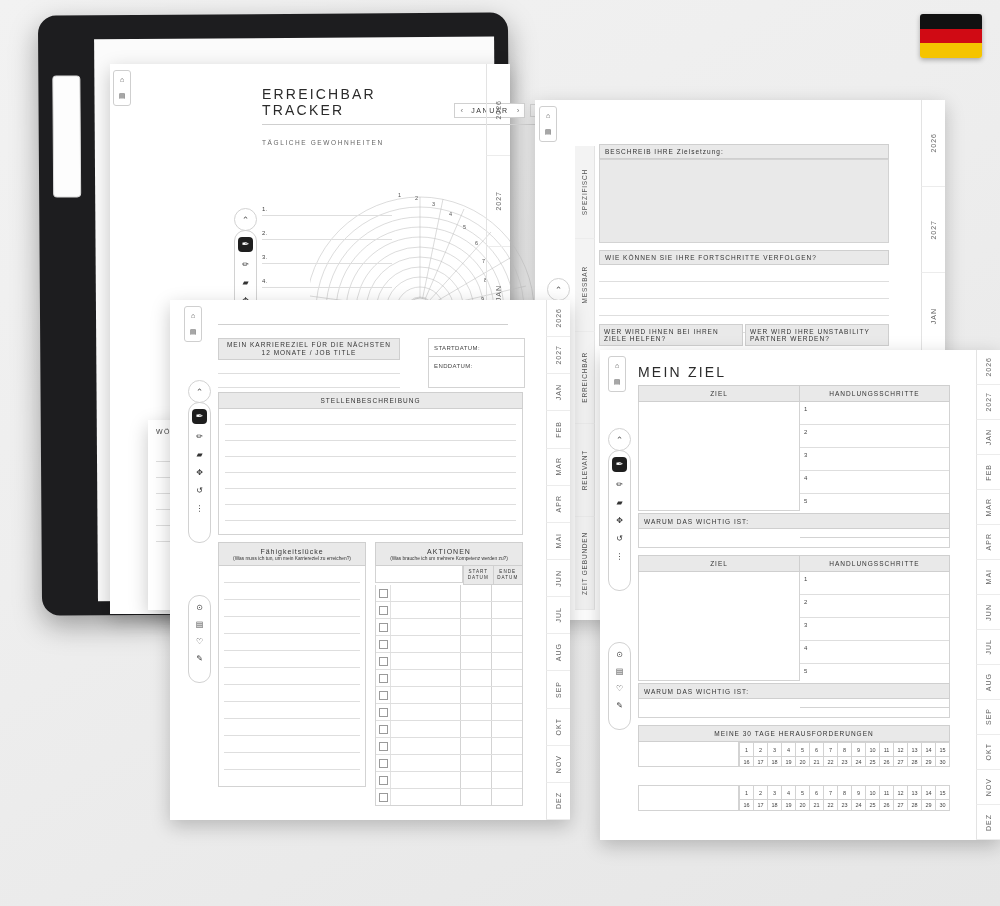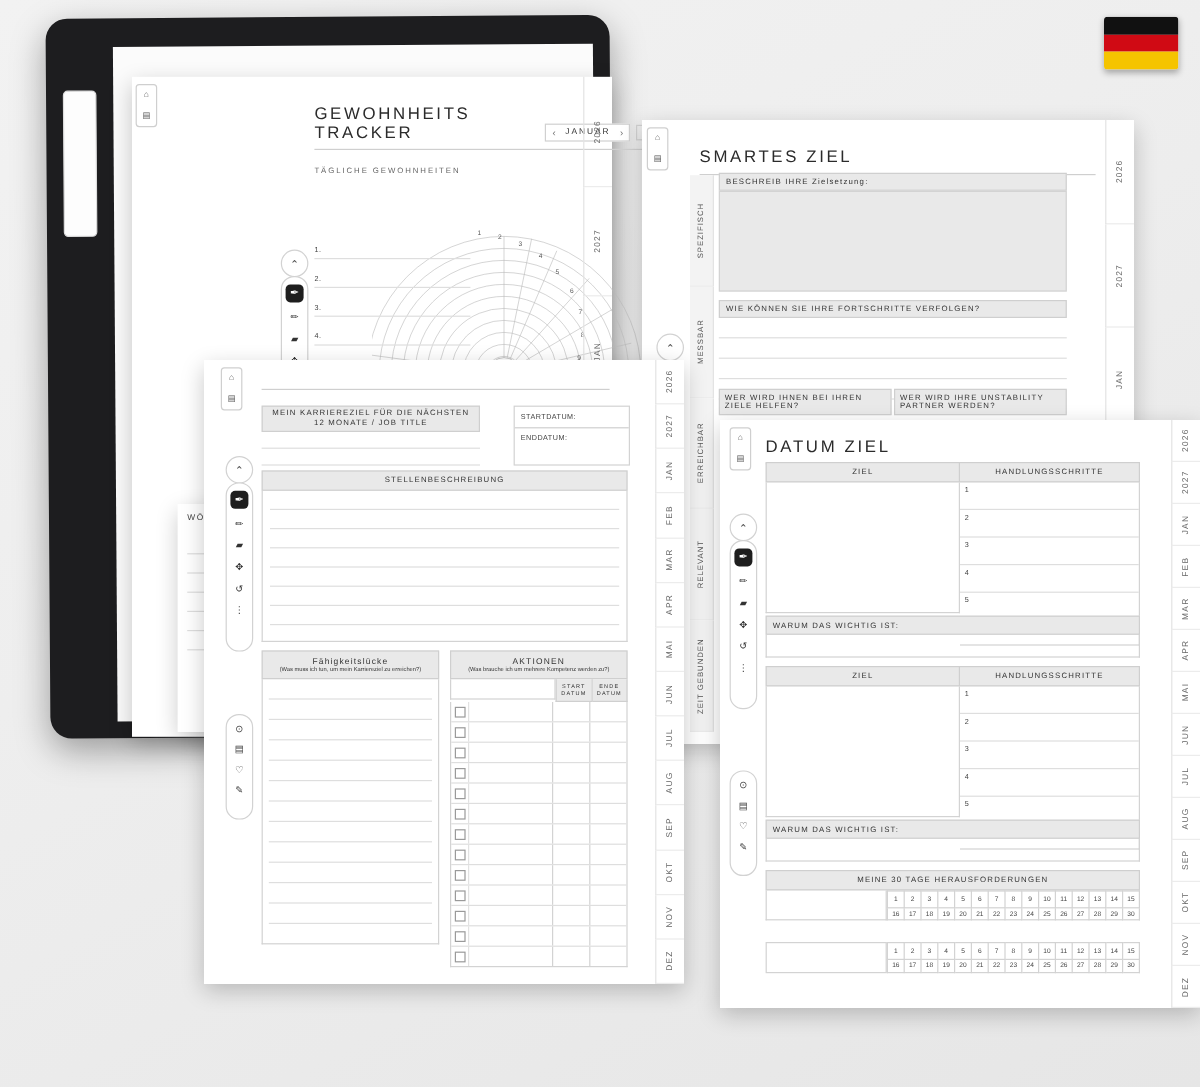--- a/index.html
+++ b/index.html
@@ -119,21 +119,21 @@
     <div class="dot active">✒</div>
     <div class="dot">✏</div>
     <div class="dot">▰</div>
     <div class="dot">✥</div>
     <div class="dot">↺</div>
     <div class="dot">⋮</div>
   </div>
 
   <div class="abs" style="left:152px;top:22px;width:300px;">
     <div style="display:flex;align-items:flex-end;justify-content:space-between;">
-      <h1 class="title">GEWOHNHEITS TRACKER</h1>
+      <h1 class="title">ERREICHBAR TRACKER</h1>
       <div style="display:flex;align-items:center;gap:5px;">
         <div class="navsel">
           <span class="a">‹</span>
           <span class="m">JANUAR</span>
           <span class="a">›</span>
         </div>
         <div class="yearbox">2026</div>
       </div>
     </div>
     <div class="hr" style="margin-top:6px;width:298px;"></div>
@@ -247,24 +247,20 @@
   <div class="abs chev" style="left:12px;top:178px;">⌃</div>
   <div class="pen-rail" style="left:12px;top:200px;height:125px;">
     <div class="dot active">✒</div>
     <div class="dot">✏</div>
     <div class="dot">▰</div>
     <div class="dot">✥</div>
     <div class="dot">↺</div>
     <div class="dot">⋮</div>
   </div>
 
-  <div class="abs" style="left:48px;top:22px;width:330px;">
-    <h1 class="title">SMARTES ZIEL</h1>
-    <div class="hr" style="margin-top:7px;"></div>
-  </div>
 
   <div class="vtabs" style="left:40px;top:46px;width:20px;bottom:10px;">
     <div class="vt">
         <span>SPEZIFISCH</span>
       </div>
     <div class="vt">
         <span>MESSBAR</span>
       </div>
     <div class="vt">
         <span>ERREICHBAR</span>
@@ -581,21 +577,21 @@
     <div class="dot">⋮</div>
   </div>
   <div class="botrail" style="left:8px;top:292px;height:72px;">
     <span>⊙</span>
     <span>▤</span>
     <span>♡</span>
     <span>✎</span>
   </div>
 
   <div class="abs" style="left:38px;top:14px;width:312px;">
-    <h1 class="title">DATUM ZIEL</h1>
+    <h1 class="title">MEIN ZIEL</h1>
     <div class="hr" style="margin-top:6px;"></div>
   </div>
 
   <div class="abs" style="left:38px;top:35px;width:312px;">
     <div style="display:flex;">
       <div class="boxhdr" style="width:160px;height:15px;">ZIEL</div>
       <div class="boxhdr" style="flex:1;height:15px;border-left:none;">HANDLUNGSSCHRITTE</div>
     </div>
     <div style="display:flex;">
       <div class="cell" style="width:160px;height:108px;border-top:none;"></div>

